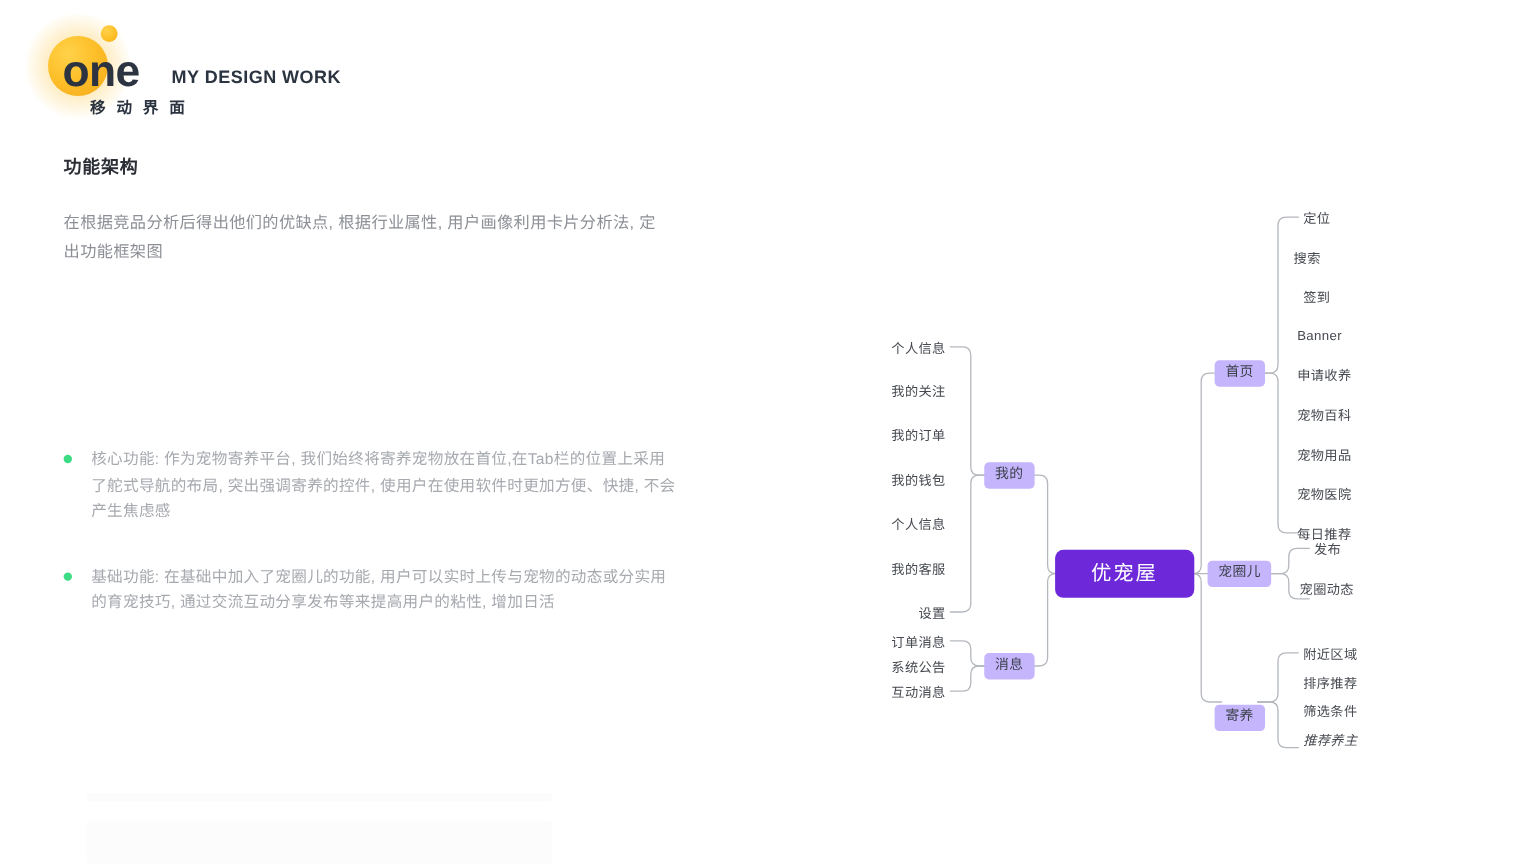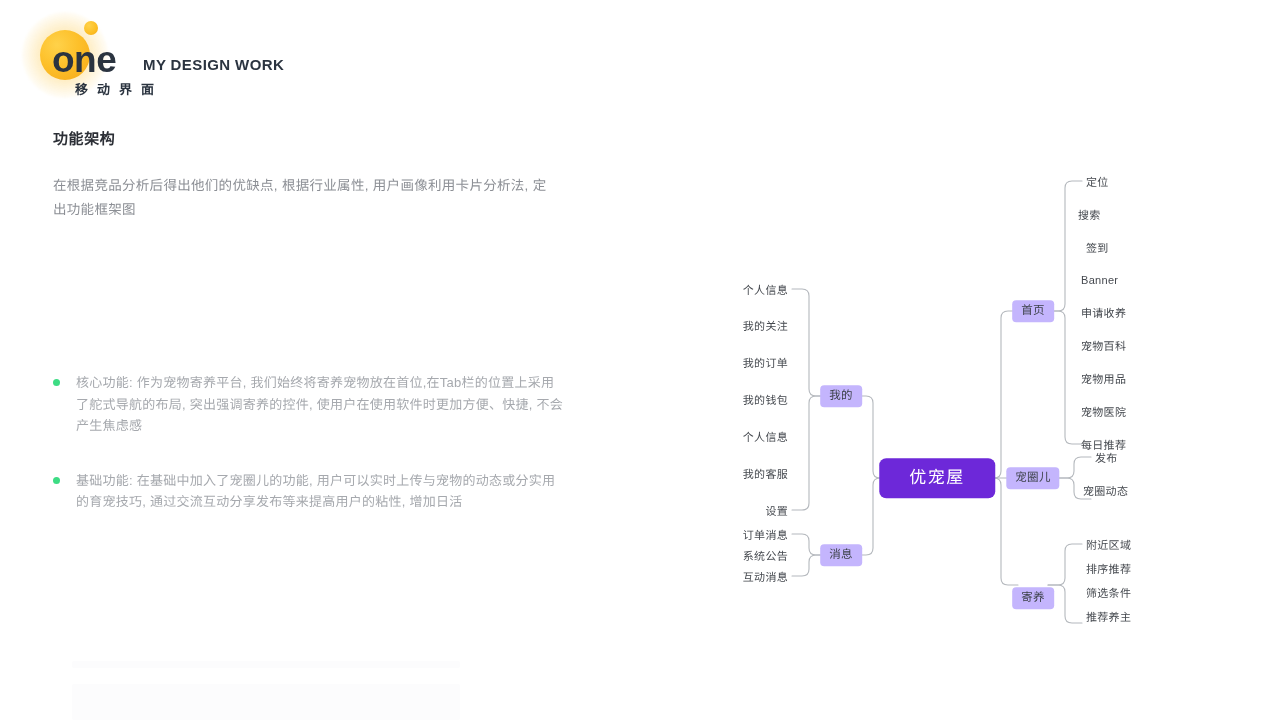--- a/index.html
+++ b/index.html
@@ -267,16 +267,16 @@
     <div class="mm-node mm-leaf right" style="left:341px; top:228px;">宠物用品</div>
     <div class="mm-node mm-leaf right" style="left:341px; top:261px;">宠物医院</div>
     <div class="mm-node mm-leaf right" style="left:341px; top:294px;">每日推荐</div>
 
     <div class="mm-node mm-leaf right" style="left:355px; top:307px;">发布</div>
     <div class="mm-node mm-leaf right" style="left:343px; top:340px;">宠圈动态</div>
 
     <div class="mm-node mm-leaf right" style="left:346px; top:394px;">附近区域</div>
     <div class="mm-node mm-leaf right" style="left:346px; top:418px;">排序推荐</div>
     <div class="mm-node mm-leaf right" style="left:346px; top:442px;">筛选条件</div>
-    <div class="mm-node mm-leaf right" style="left:346px; top:466px;">推荐养主</div>
+    <div class="mm-node mm-leaf right" style="left:346px; top:466px;font-style:italic;">推荐养主</div>
 
   </div>
 </div>
 
 </body></html>

